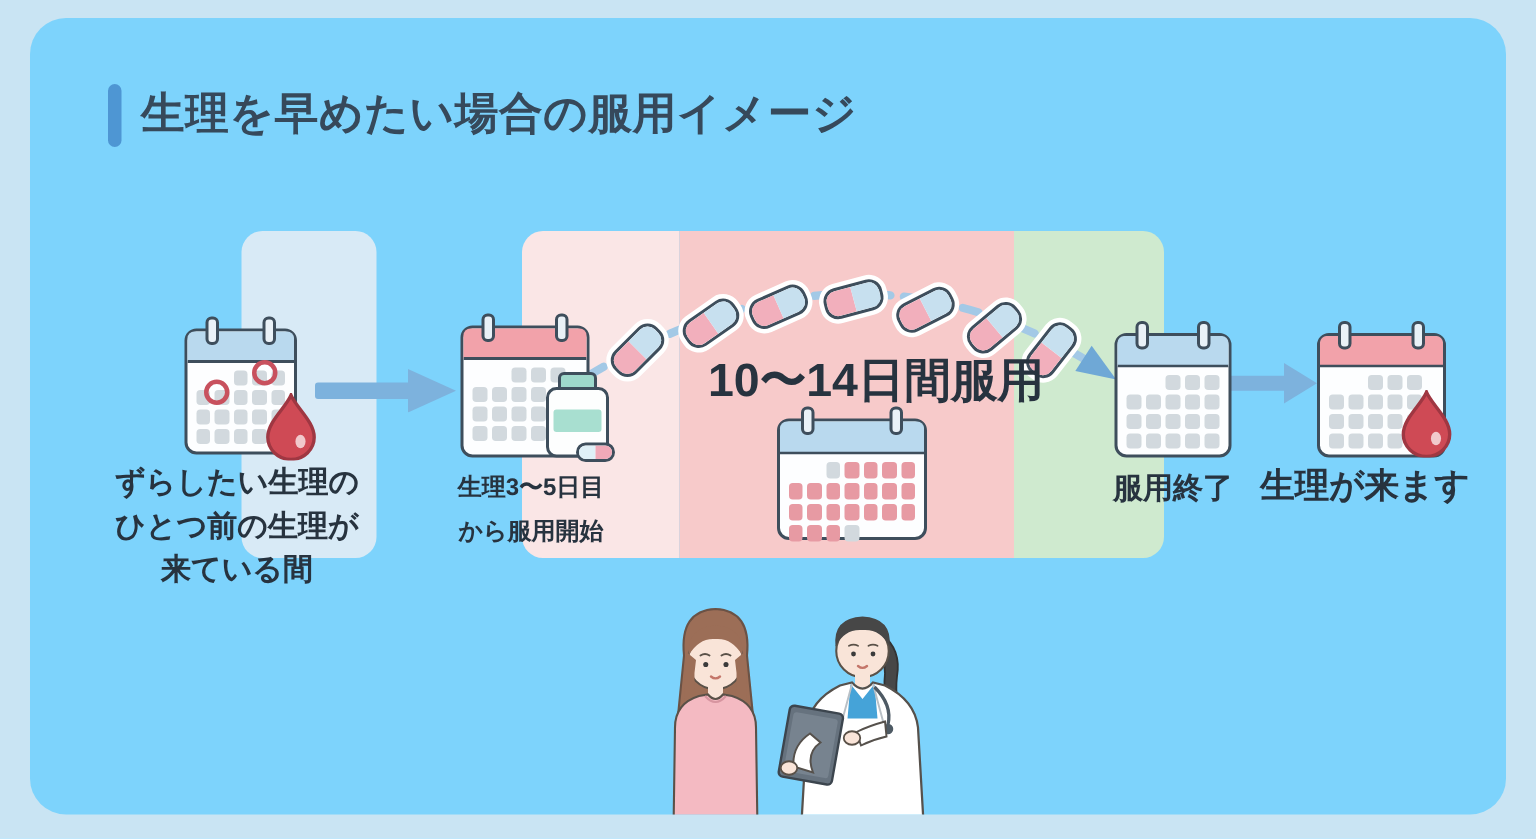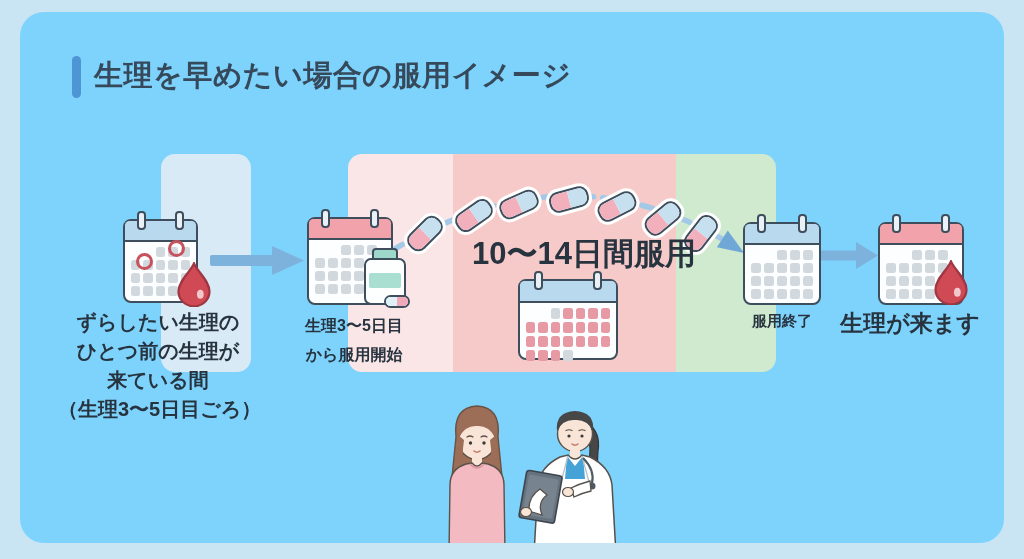--- a/index.html
+++ b/index.html
@@ -280,31 +280,30 @@
       <svg class="drop" style="left:54px;top:36px" width="34" height="45" viewBox="0 0 24 32">
         <path d="M12 1 C14.5 7 23 13.5 23 21 A11 10.5 0 1 1 1 21 C1 13.5 9.5 7 12 1 Z" fill="#cf4a55" stroke="#9f3742" stroke-width="1.6"></path>
         <ellipse cx="16.5" cy="23" rx="2.4" ry="3.2" fill="rgba(255,255,255,0.7)"></ellipse>
       </svg>
     </div>
 
     <div class="lbl" style="left:38px;top:296px;width:200px;font-size:20px;line-height:29px">
       <div>ずらしたい生理の</div>
       <div>ひとつ前の生理が</div>
       <div>来ている間</div>
-      <div>（生理3〜5日目ごろ）</div>
     </div>
 
     <div class="lbl" style="left:250px;top:299px;width:168px;font-size:16px;line-height:29px">
       <div>生理3〜5日目</div>
       <div>から服用開始</div>
     </div>
 
     <div class="lbl" style="left:452px;top:221px;width:190px;font-size:31px">10〜14日間服用</div>
 
-    <div class="lbl" style="left:703px;top:300px;width:118px;font-size:15px">服用終了</div>
+    <div class="lbl" style="left:703px;top:300px;width:118px;font-size:20px">服用終了</div>
 
     <div class="lbl" style="left:808px;top:297px;width:164px;font-size:23px;line-height:28px">
       <div>生理が来ます</div>
     </div>
 
     <svg class="people" width="235" height="170" viewBox="0 0 235 170">
       <g>
         <path d="M36,52 Q33,22 57,21 Q81,22 78,52 L82,92 Q83,102 72,104 L42,104 Q31,102 32,92 Z" fill="#9c6e57" stroke="#6b5245" stroke-width="1.4"></path>
         <circle cx="57" cy="56" r="18.5" fill="#f9e4d8" stroke="#5a5148" stroke-width="1.4"></circle>
         <path d="M39,52 Q38,33 57,32 Q76,33 75,52 Q68,40 57,41 Q46,40 39,52 Z" fill="#9c6e57"></path>

